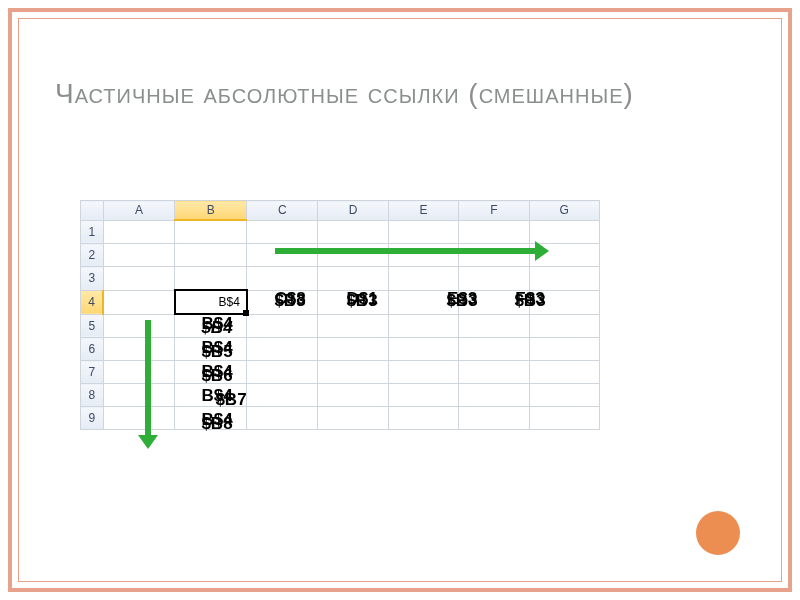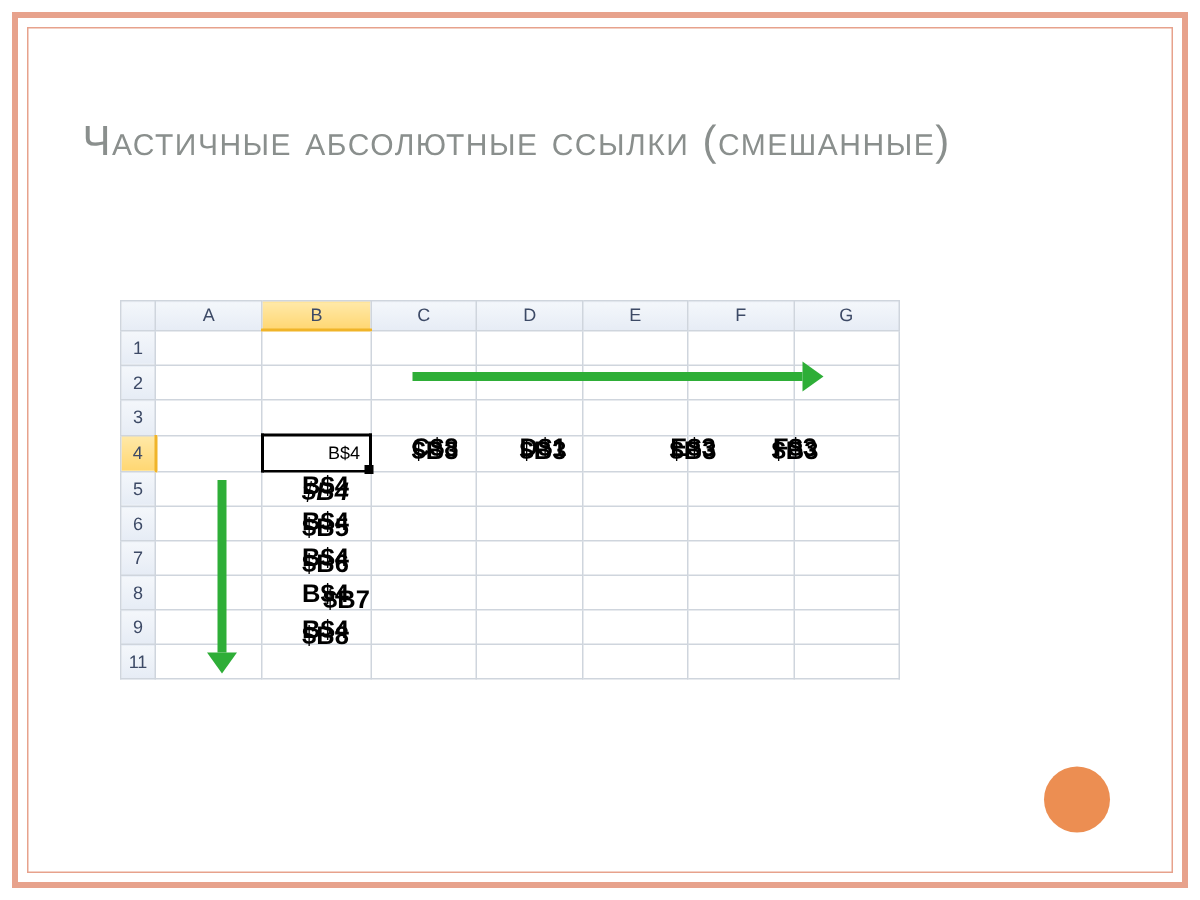--- a/index.html
+++ b/index.html
@@ -261,30 +261,20 @@
     <tr>
           <th class="rowhead">9</th>
           <td></td>
           <td></td>
           <td></td>
           <td></td>
           <td></td>
           <td></td>
           <td></td>
         </tr>
-    <tr>
-          <th class="rowhead">11</th>
-          <td></td>
-          <td></td>
-          <td></td>
-          <td></td>
-          <td></td>
-          <td></td>
-          <td></td>
-        </tr>
   </tbody>
     </table>
 </div>
 
 <div class="h-arrow" style="left:275px; top:248px; width:260px;"></div>
 <div class="v-arrow" style="left:145px; top:320px; height:115px;"></div>
 
 <div class="ov stack" style="left:290px; top:290px;">
   <span>C$8</span>
   <span style="margin-top:-14px;">$B3</span>

